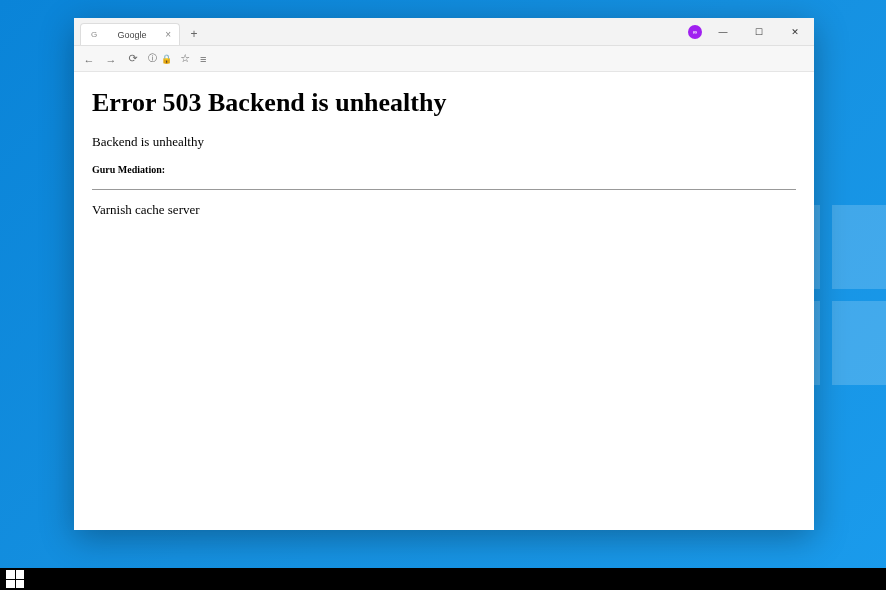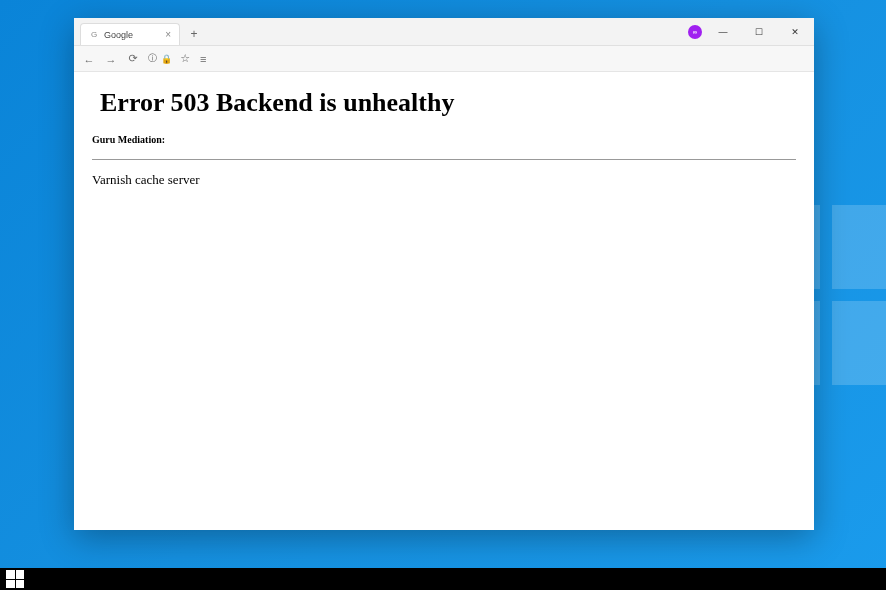--- a/index.html
+++ b/index.html
@@ -73,20 +73,21 @@
       width: 10px;
       height: 10px;
       display: flex;
       align-items: center;
       justify-content: center;
       font-size: 8px;
       color: #888;
     }
     .tab-title {
       flex: 1;
+      text-align: center;
     }
     .tab-close {
       font-size: 10px;
       color: #888;
       cursor: pointer;
     }
     .new-tab {
       display: flex;
       align-items: center;
       justify-content: center;
@@ -164,21 +165,20 @@
       flex: 1;
       padding: 16px 18px;
       font-family: "Times New Roman", Times, serif;
       color: #000;
       overflow: auto;
     }
     .content h1 {
       font-size: 26px;
       font-weight: bold;
       margin-bottom: 16px;
-      margin-left: 8px;
     }
     .content p {
       font-size: 13px;
       margin-bottom: 14px;
     }
     .content h3 {
       font-size: 10px;
       font-weight: bold;
       margin-bottom: 14px;
     }
@@ -248,20 +248,21 @@
       <span>🔒</span>
     </div>
     <div class="right-icons">
       <span>☆</span>
       <span>≡</span>
     </div>
   </div>
 
   <div class="content">
     <h1>Error 503 Backend is unhealthy</h1>
+    <p>Backend is unhealthy</p>
     <h3>Guru Mediation:</h3>
     <hr>
     <p>Varnish cache server</p>
   </div>
 </div>
 
 <div class="taskbar">
   <div class="start-btn">
     <div></div>
       <div></div>

